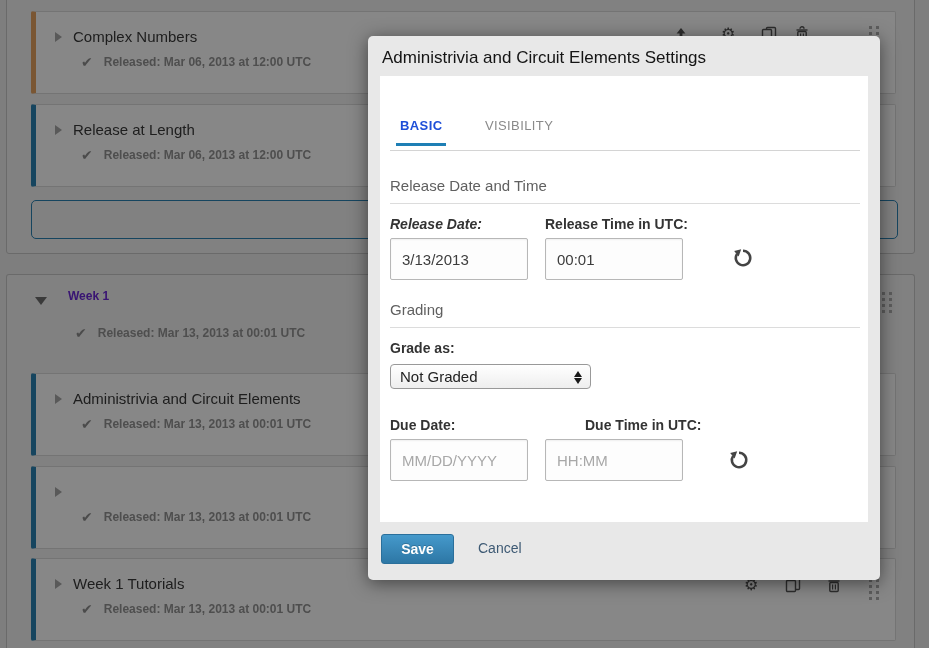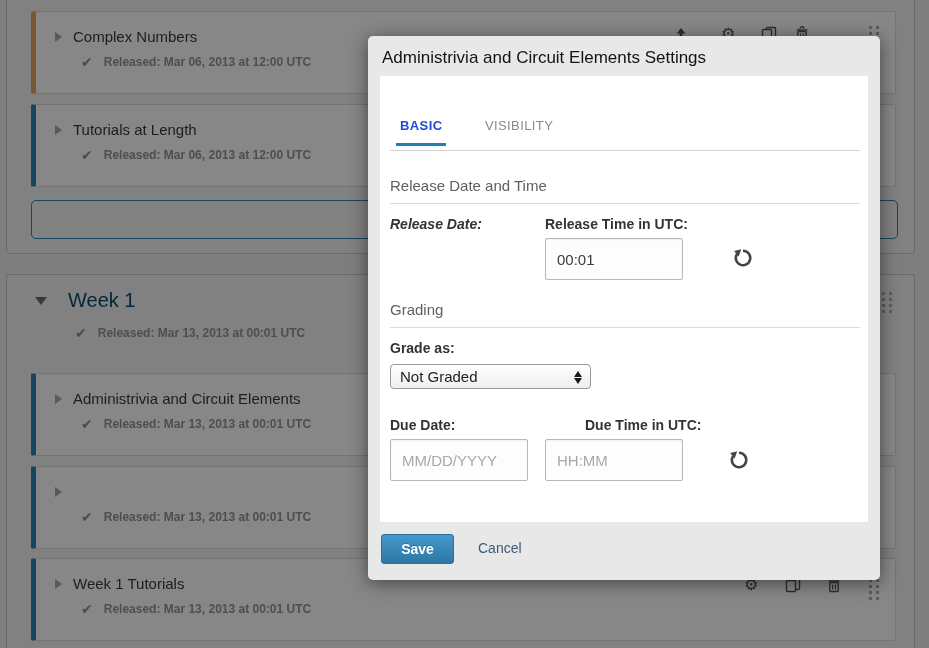--- a/index.html
+++ b/index.html
@@ -38,21 +38,21 @@
   .released-row { position:absolute; left:45px; top:42px; display:flex; align-items:center; }
   .check-icon { font-family:"DejaVu Sans",sans-serif; font-size:14px; color:#8e8e8e; margin-right:11px; }
   .released-text { font-size:12px; font-weight:bold; color:#949494; }
   .icon-btn { position:absolute; width:16px; height:16px; cursor:pointer; }
   .dots { position:absolute; display:grid; grid-template-columns:3px 3px; grid-auto-rows:3px; gap:3px 4px; cursor:grab; }
   .dots i { background:#b0b0b0; display:block; }
   .new-btn {
     position:absolute; left:24px; top:213px; width:867px; height:39px;
     background:transparent; border:1px solid #2a82b3; border-radius:5px; cursor:pointer;
   }
-  .sec-header-title { position:absolute; left:61px; top:14px; font-size:20px; font-weight:normal; color:#0c4a6e; }
+  .sec-header-title { position:absolute; left:61px; top:14px; font-size:12px; font-weight:bold; color:#6d28d9; }
   
   .overlay { position:absolute; inset:0; background:rgba(0,0,0,0.47); z-index:5; }
   
   .modal {
     position:absolute; left:368px; top:36px; width:512px; height:544px; z-index:10;
     background:#e8e8e8; border-radius:5px; box-shadow:0 3px 18px rgba(0,0,0,0.5);
   }
   .modal-title { padding:12px 14px 0; font-size:17px; color:#141414; }
   .modal-body {
     position:absolute; left:12px; top:40px; width:488px; height:446px;
@@ -139,21 +139,21 @@
           <i></i>
           <i></i>
           <i></i>
           <i></i>
           <i></i>
         </span>
     </div>
 
     <div class="card" style="top:117px;">
       <span class="tri-right"></span>
-      <span class="card-title">Tutorials at Length</span>
+      <span class="card-title">Release at Length</span>
       <div class="released-row">
         <span class="check-icon">✔</span>
         <span class="released-text">Released: Mar 06, 2013 at 12:00 UTC</span>
       </div>
       <span class="dots" style="left:833px; top:18px;">
           <i></i>
           <i></i>
           <i></i>
           <i></i>
           <i></i>
@@ -267,20 +267,21 @@
       <span class="tab tab-basic">BASIC</span>
       <span class="tab tab-visibility">VISIBILITY</span>
     </div>
     <div class="tabs-divider"></div>
 
     <div class="group-heading" style="top:101px;">Release Date and Time</div>
     <div class="group-divider" style="top:127px;"></div>
 
     <span class="field-label" style="left:10px; top:140px;font-style:italic;">Release Date:</span>
     <span class="field-label" style="left:165px; top:140px;">Release Time in UTC:</span>
+    <input class="text-input" style="left: 10px; top: 162px;" value="3/13/2013">
     <input class="text-input" style="left: 165px; top: 162px;" value="00:01">
     <button class="reset-btn" style="left:352px; top:171px;">
       <svg width="22" height="22" viewBox="0 0 22 22">
         <path d="M11 3.8 A7.2 7.2 0 1 1 5.1 6.9" fill="none" stroke="#444" stroke-width="2.6"></path>
         <path d="M2.2 4.0 L9.2 2.2 L6.6 9.6 Z" fill="#444"></path>
       </svg>
     </button>
 
     <div class="group-heading" style="top:225px;">Grading</div>
     <div class="group-divider" style="top:251px;"></div>

